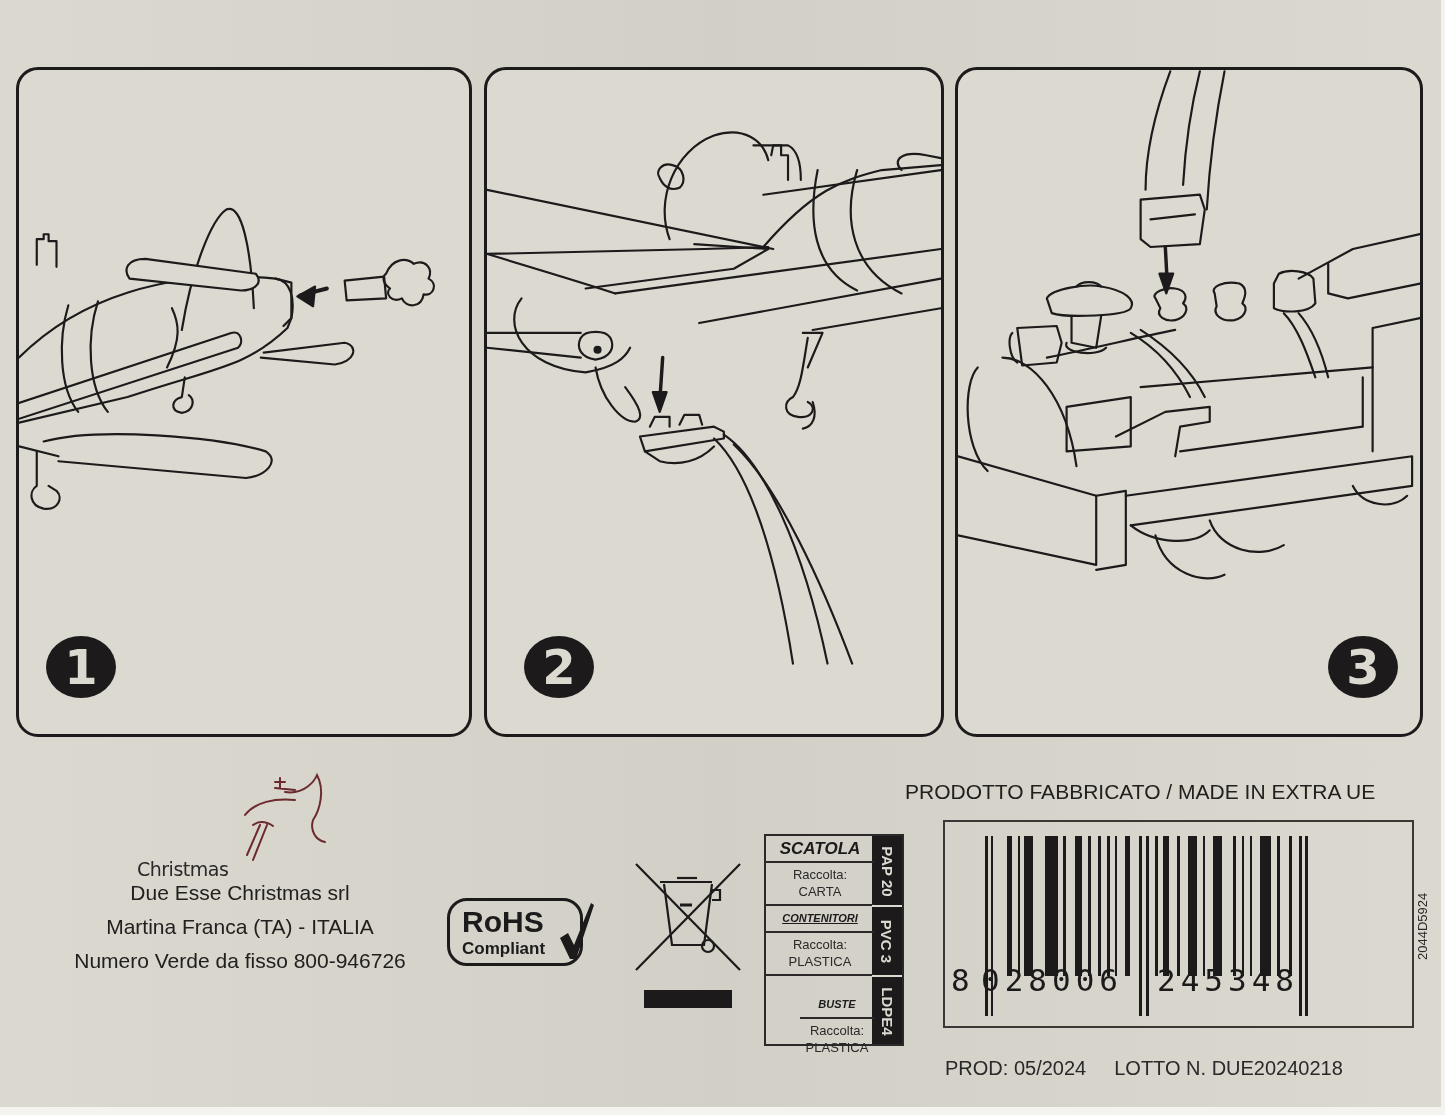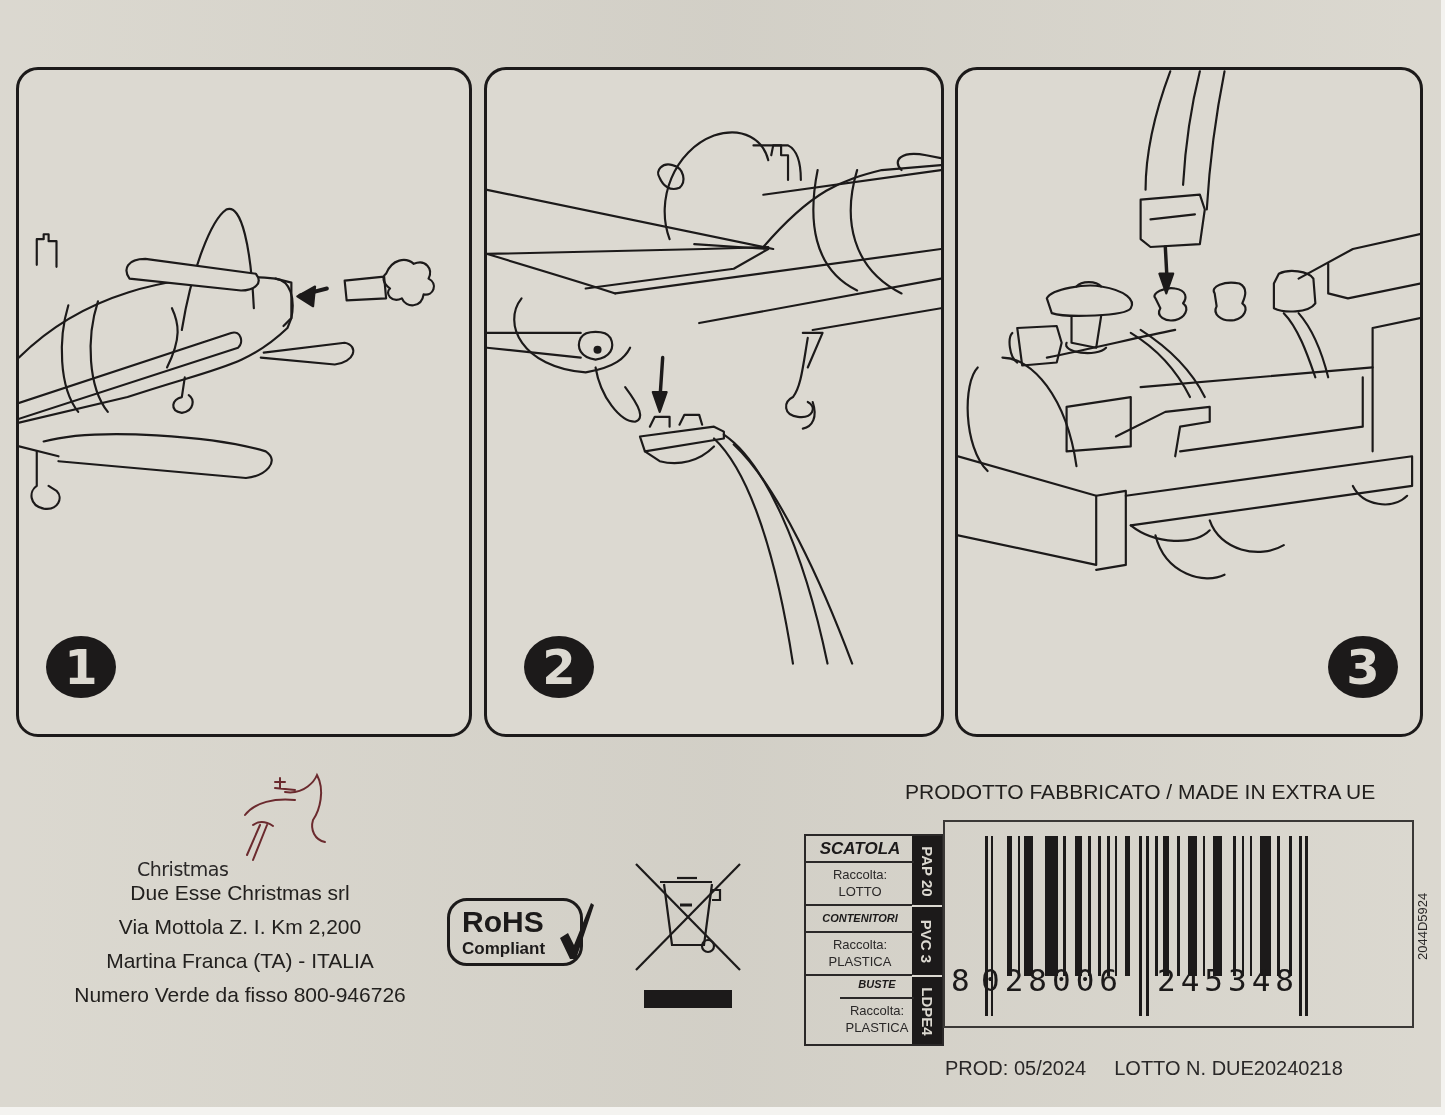--- a/index.html
+++ b/index.html
@@ -40,21 +40,21 @@
     .address div { white-space: nowrap; }
 
     .rohs { position: absolute; left: 447px; top: 898px; width: 136px; height: 68px; border: 3px solid #1c1a1a; border-radius: 20px; box-sizing: border-box; }
     .rohs-title { position: absolute; left: 12px; top: 4px; font-size: 30px; font-weight: bold; color: #1c1a1a; }
     .rohs-sub { position: absolute; left: 12px; top: 38px; font-size: 17px; font-weight: bold; color: #1c1a1a; }
     .rohs-check { position: absolute; left: 556px; top: 893px; }
 
     .weee { position: absolute; left: 632px; top: 860px; }
     .weee-bar { position: absolute; left: 644px; top: 990px; width: 88px; height: 18px; background: #1c1a1a; }
 
-    .recycle { position: absolute; left: 764px; top: 834px; width: 140px; height: 212px; border: 2px solid #2a2828; box-sizing: border-box; margin-left: 40px; }
+    .recycle { position: absolute; left: 764px; top: 834px; width: 140px; height: 212px; border: 2px solid #2a2828; box-sizing: border-box; }
     .rc-side { position: absolute; right: 0; top: 0; width: 30px; height: 100%; background: #1c1a1a; }
     .rc-group { position: absolute; left: 0; width: 108px; height: 70px; border-bottom: 2px solid #2a2828; box-sizing: border-box; }
     .rc-head { height: 27px; border-bottom: 2px solid #2a2828; box-sizing: border-box; text-align: center; font-style: italic; font-weight: bold; color: #1c1a1a; line-height: 25px; }
     .rc-body { text-align: center; font-size: 13px; line-height: 17px; color: #2a2828; padding-top: 3px; }
     .rc-code { position: absolute; right: 0; width: 30px; height: 70px; color: #dcd9d1; font-weight: bold; font-size: 15px; display: flex; align-items: center; justify-content: center; }
     .rc-code span { transform: rotate(90deg); white-space: nowrap; display: inline-block; }
     .rc-sep { position: absolute; right: 0; width: 30px; height: 2px; background: #dcd9d1; }
 
     .made-in { position: absolute; left: 905px; top: 780px; font-size: 21px; color: #22201e; white-space: nowrap; }
     .barcode-box { position: absolute; left: 943px; top: 820px; width: 471px; height: 208px; border: 2px solid #3a3836; box-sizing: border-box; }
@@ -185,21 +185,20 @@
     <path d="M150 22 C170 25 180 10 182 5 C190 20 185 40 178 50 C175 60 180 70 190 72"></path>
     <path d="M160 30 C140 28 120 32 110 45"></path>
     <path d="M125 55 L112 85 M132 55 L118 90"></path>
     <path d="M118 55 C125 50 132 52 138 56"></path>
   </svg>
   <div class="logo-sub">Christmas</div>
 </div>
 
 <div class="address">
   <div>Due Esse Christmas srl</div>
-  <div>Via Mottola Z. I. Km 2,200</div>
   <div>Martina Franca (TA) - ITALIA</div>
   <div>Numero Verde da fisso 800-946726</div>
 </div>
 
 <div class="rohs">
   <div class="rohs-title">RoHS</div>
   <div class="rohs-sub">Compliant</div>
 </div>
 <svg class="rohs-check" width="40" height="70" viewBox="0 0 40 70">
   <path d="M4 45 L12 40 L18 52 L35 10 L38 12 L20 66 L14 66 Z" fill="#1c1a1a"></path>
@@ -217,41 +216,41 @@
 </svg>
 <div class="weee-bar"></div>
 
 <div class="recycle">
   <div class="rc-side"></div>
 
   <div class="rc-group" style="top:0;">
     <div class="rc-head" style="font-size:17px;">SCATOLA</div>
     <div class="rc-body">
       <div>Raccolta:</div>
-      <div>LOTTO</div>
+      <div>CARTA</div>
     </div>
   </div>
   <div class="rc-code" style="top:0;">
       <span>PAP 20</span>
     </div>
   <div class="rc-sep" style="top:69px;"></div>
 
   <div class="rc-group" style="top:70px;">
-    <div class="rc-head" style="font-size:11px;">CONTENITORI</div>
+    <div class="rc-head" style="font-size:11px;text-decoration:underline;">CONTENITORI</div>
     <div class="rc-body">
       <div>Raccolta:</div>
       <div>PLASTICA</div>
     </div>
   </div>
   <div class="rc-code" style="top:70px;">
       <span>PVC 3</span>
     </div>
   <div class="rc-sep" style="top:139px;"></div>
 
-  <div class="rc-group" style="top:136px; border-bottom:none;padding-left:34px;">
+  <div class="rc-group" style="top:156px; border-bottom:none;padding-left:34px;">
     <div class="rc-head" style="font-size:11px;">BUSTE</div>
     <div class="rc-body">
       <div>Raccolta:</div>
       <div>PLASTICA</div>
     </div>
   </div>
   <div class="rc-code" style="top:140px;">
       <span>LDPE4</span>
     </div>
 </div>

